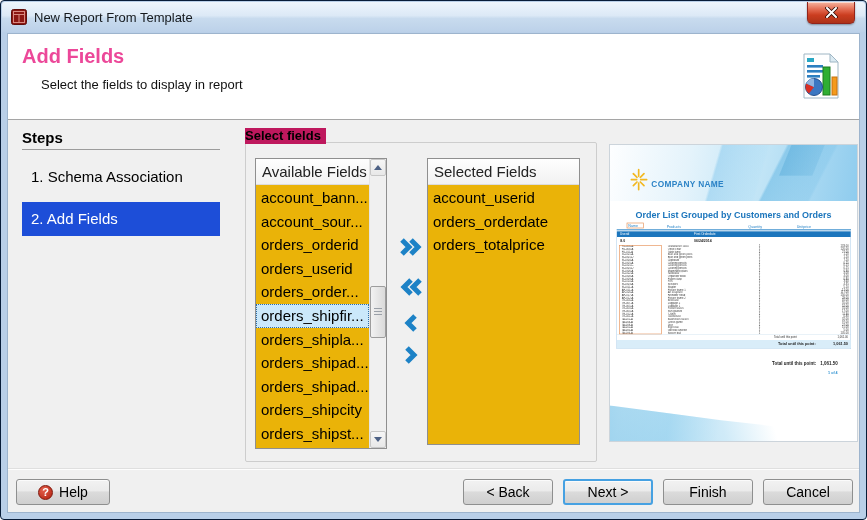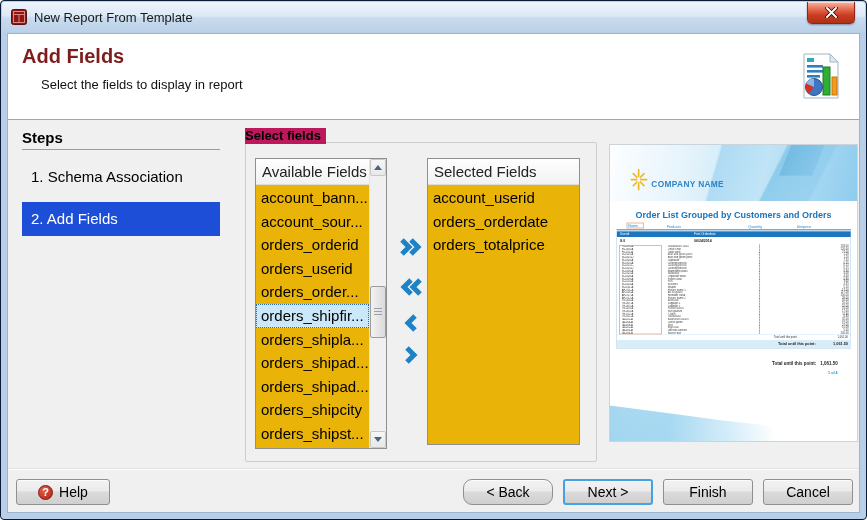--- a/index.html
+++ b/index.html
@@ -15,21 +15,21 @@
   .close-btn { position:absolute; top:0; right:10px; width:48px; height:22px; cursor:default;
                border:1px solid #92231a; border-top:none; border-radius:0 0 5px 5px;
                background:linear-gradient(180deg,#f6b5a0 0%,#e1664c 38%,#cb3d20 62%,#ad3218 100%);
                box-shadow:inset 0 1px 0 rgba(255,255,255,.55), 0 1px 2px rgba(0,0,0,.35);
                display:flex; align-items:center; justify-content:center; }
   
   .client { position:absolute; left:6px; right:6px; top:32px; bottom:6px; background:#f0f0f0;
             border:1px solid #9db4cd; }
   .header-band { position:absolute; top:0; left:0; right:0; height:86px; background:#fff;
                  border-bottom:1px solid #a5a5a5; }
-  .page-title { position:absolute; top:11px; left:14px; font-size:20px; font-weight:bold; color:#7f1d1d; }
+  .page-title { position:absolute; top:11px; left:14px; font-size:20px; font-weight:bold; color:#ec4899; }
   .page-subtitle { position:absolute; top:43px; left:33px; font-size:13px; color:#111; }
   .header-icon { position:absolute; top:19px; right:20px; }
   
   .steps-title { position:absolute; top:95px; left:14px; font-size:15px; font-weight:bold; color:#000; }
   .steps-line  { position:absolute; top:115px; left:14px; width:198px; height:0; border-top:1px solid #9c9c9c; }
   .steps-list  { position:absolute; top:130px; left:14px; width:198px; }
   .step-item { font-size:15px; color:#000; padding:4px 0 4px 9px; margin-bottom:13px; }
   .step-item.active { background:#1d4ed8; color:#fff; padding:8px 0 9px 9px; }
   
   .group-box { position:absolute; left:237px; top:108px; width:352px; height:320px;
@@ -70,21 +70,21 @@
   .t1{top:200px;} .t2{top:240px;} .t3{top:276px;} .t4{top:308px;}
   
   .footer-sep { position:absolute; left:0; right:0; top:434px; border-top:1px solid #dfdfdf;
                 box-shadow:0 1px 0 #fdfdfd; }
   .btn { position:absolute; top:445px; width:90px; height:26px; font-size:14px; color:#000;
          font-family:"Liberation Sans",sans-serif;
          border:1px solid #8e8f8f; border-radius:3px;
          background:linear-gradient(180deg,#f2f2f2,#ebebeb 45%,#dbdbdb 50%,#cfcfcf);
          box-shadow:inset 0 1px 0 #fbfbfb; }
   .btn-help   { left:8px;  width:94px; display:flex; align-items:center; justify-content:center; gap:6px; }
-  .btn-back   { left:455px;border-radius:9px; }
+  .btn-back   { left:455px; }
   .btn-next   { left:555px; border:2px solid #46a1e2; }
   .btn-finish { left:655px; }
   .btn-cancel { left:755px; }
   .help-icon { width:15px; height:15px; border-radius:50%; background:radial-gradient(circle at 35% 30%,#e4604c,#b01f0e);
                border:1px solid #7e170b; color:#fff; font-size:11px; font-weight:bold; line-height:13px;
                text-align:center; display:inline-block; }
   
   .preview { position:absolute; left:602px; top:111px; width:247px; height:296px; background:#fff;
              box-shadow:0 0 0 1px #ccd4db; overflow:hidden; }
   .pv-inner { position:absolute; top:0; left:0; width:741px; height:888px; background:#fff;

